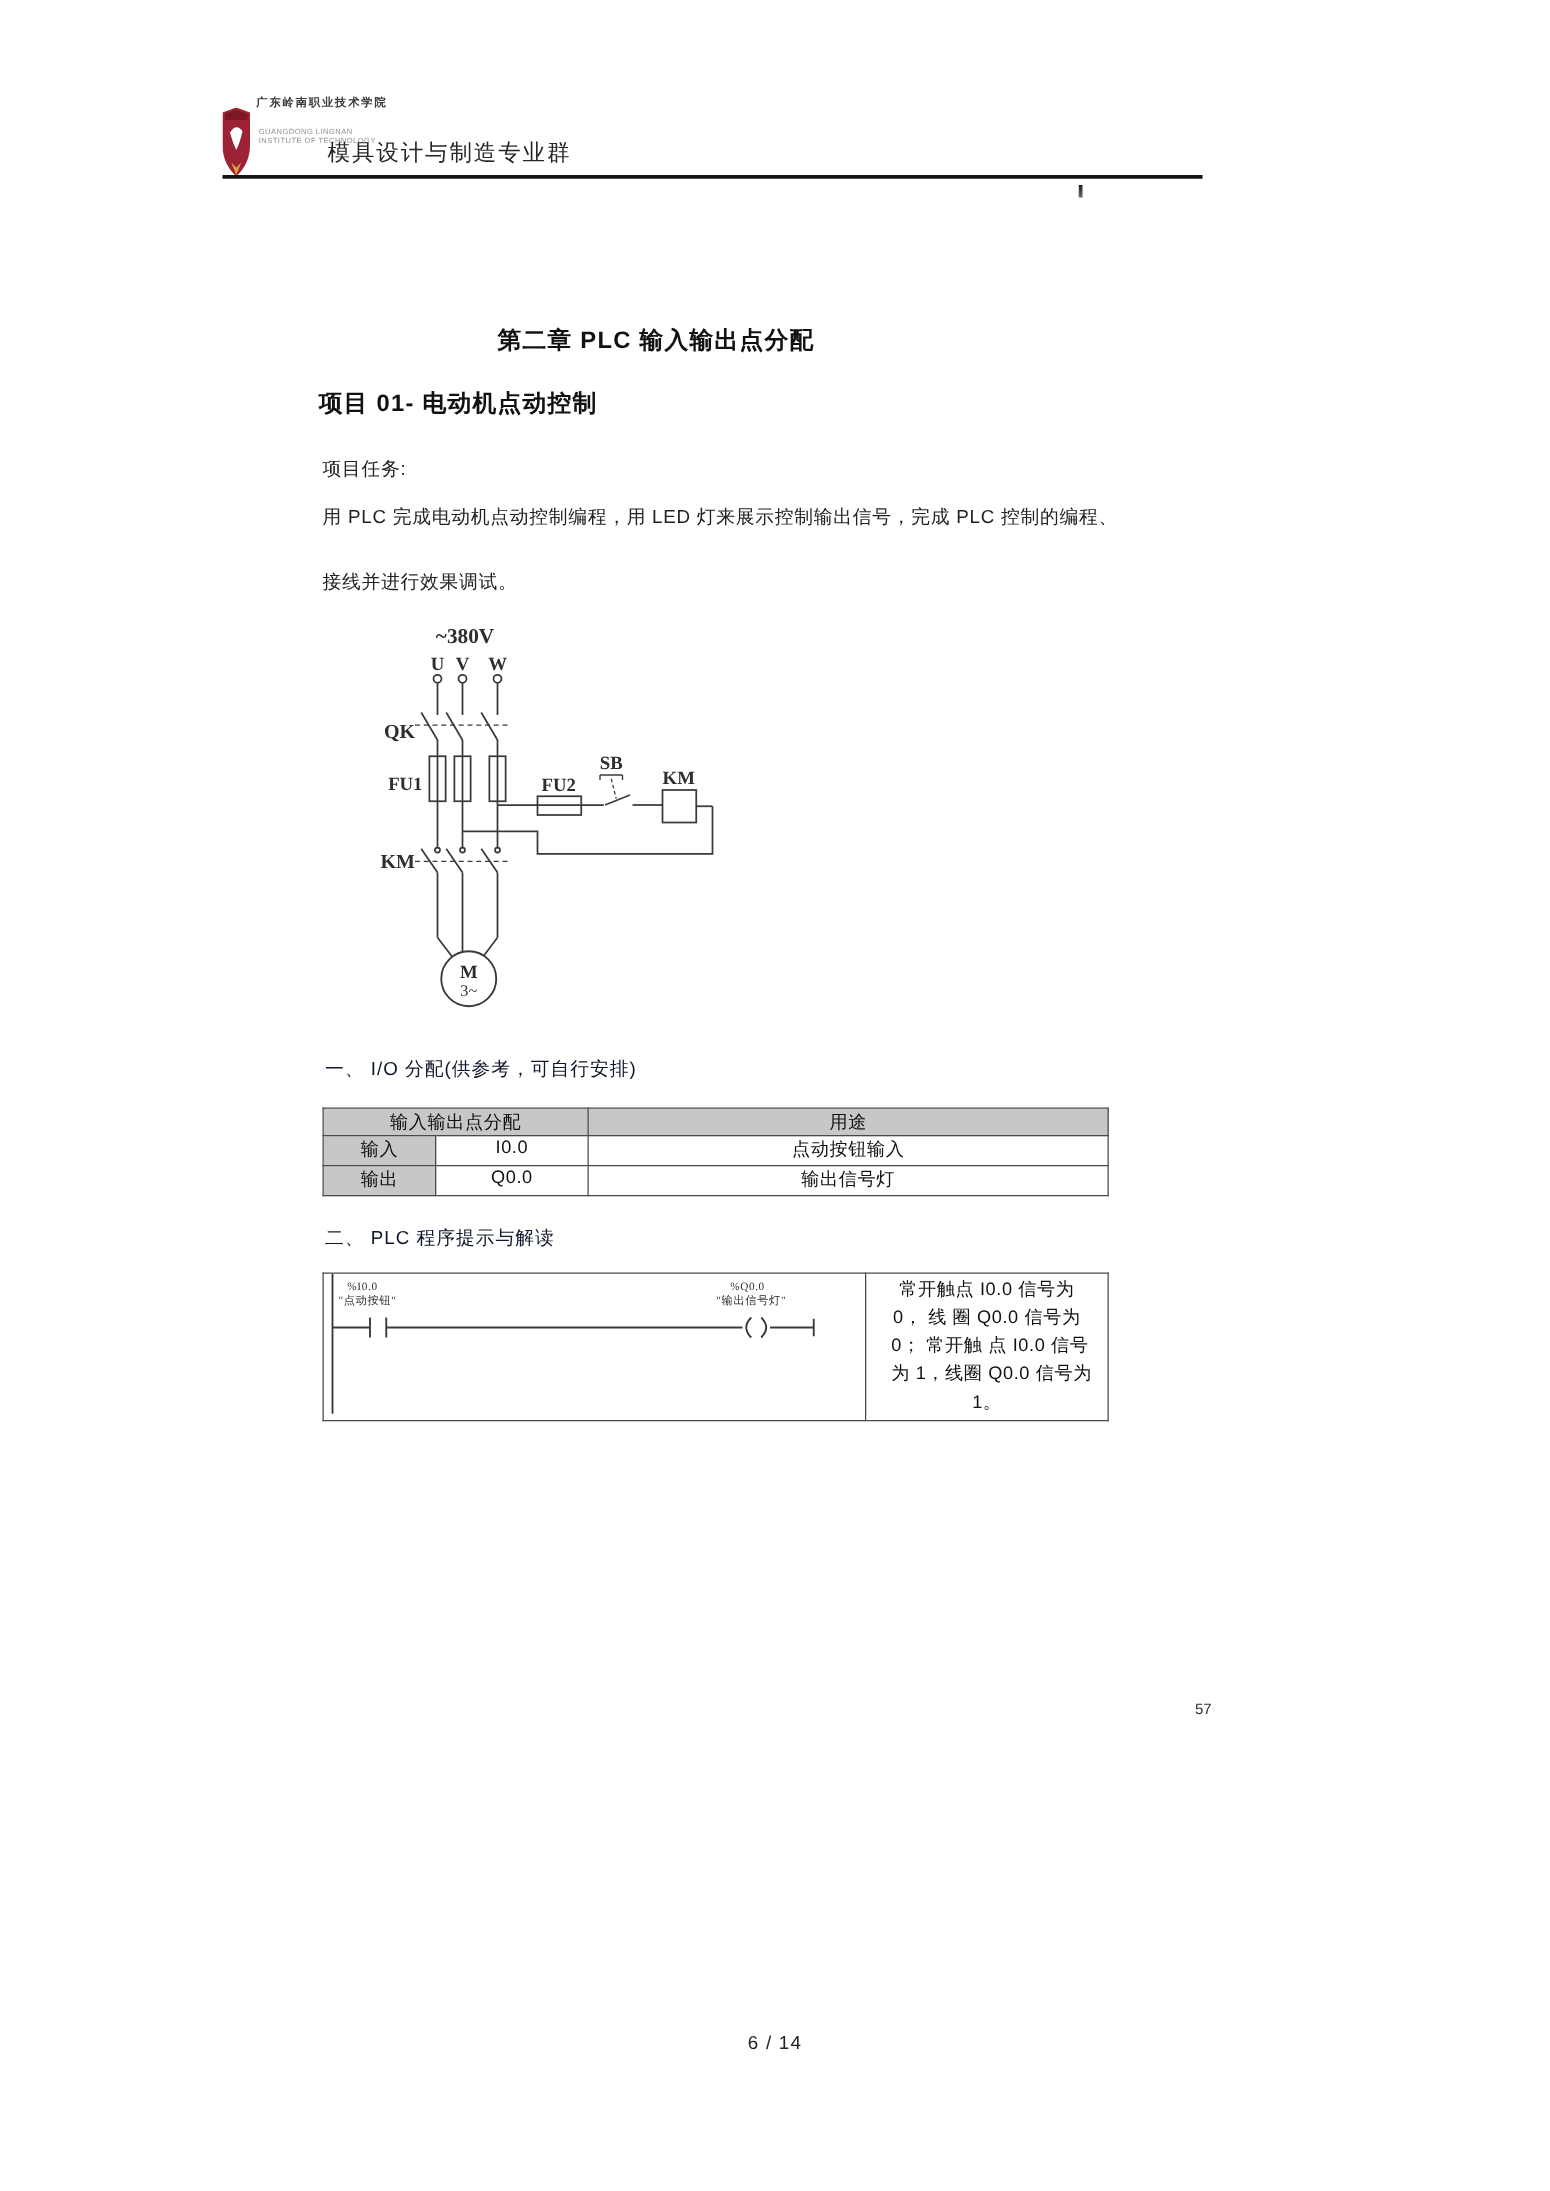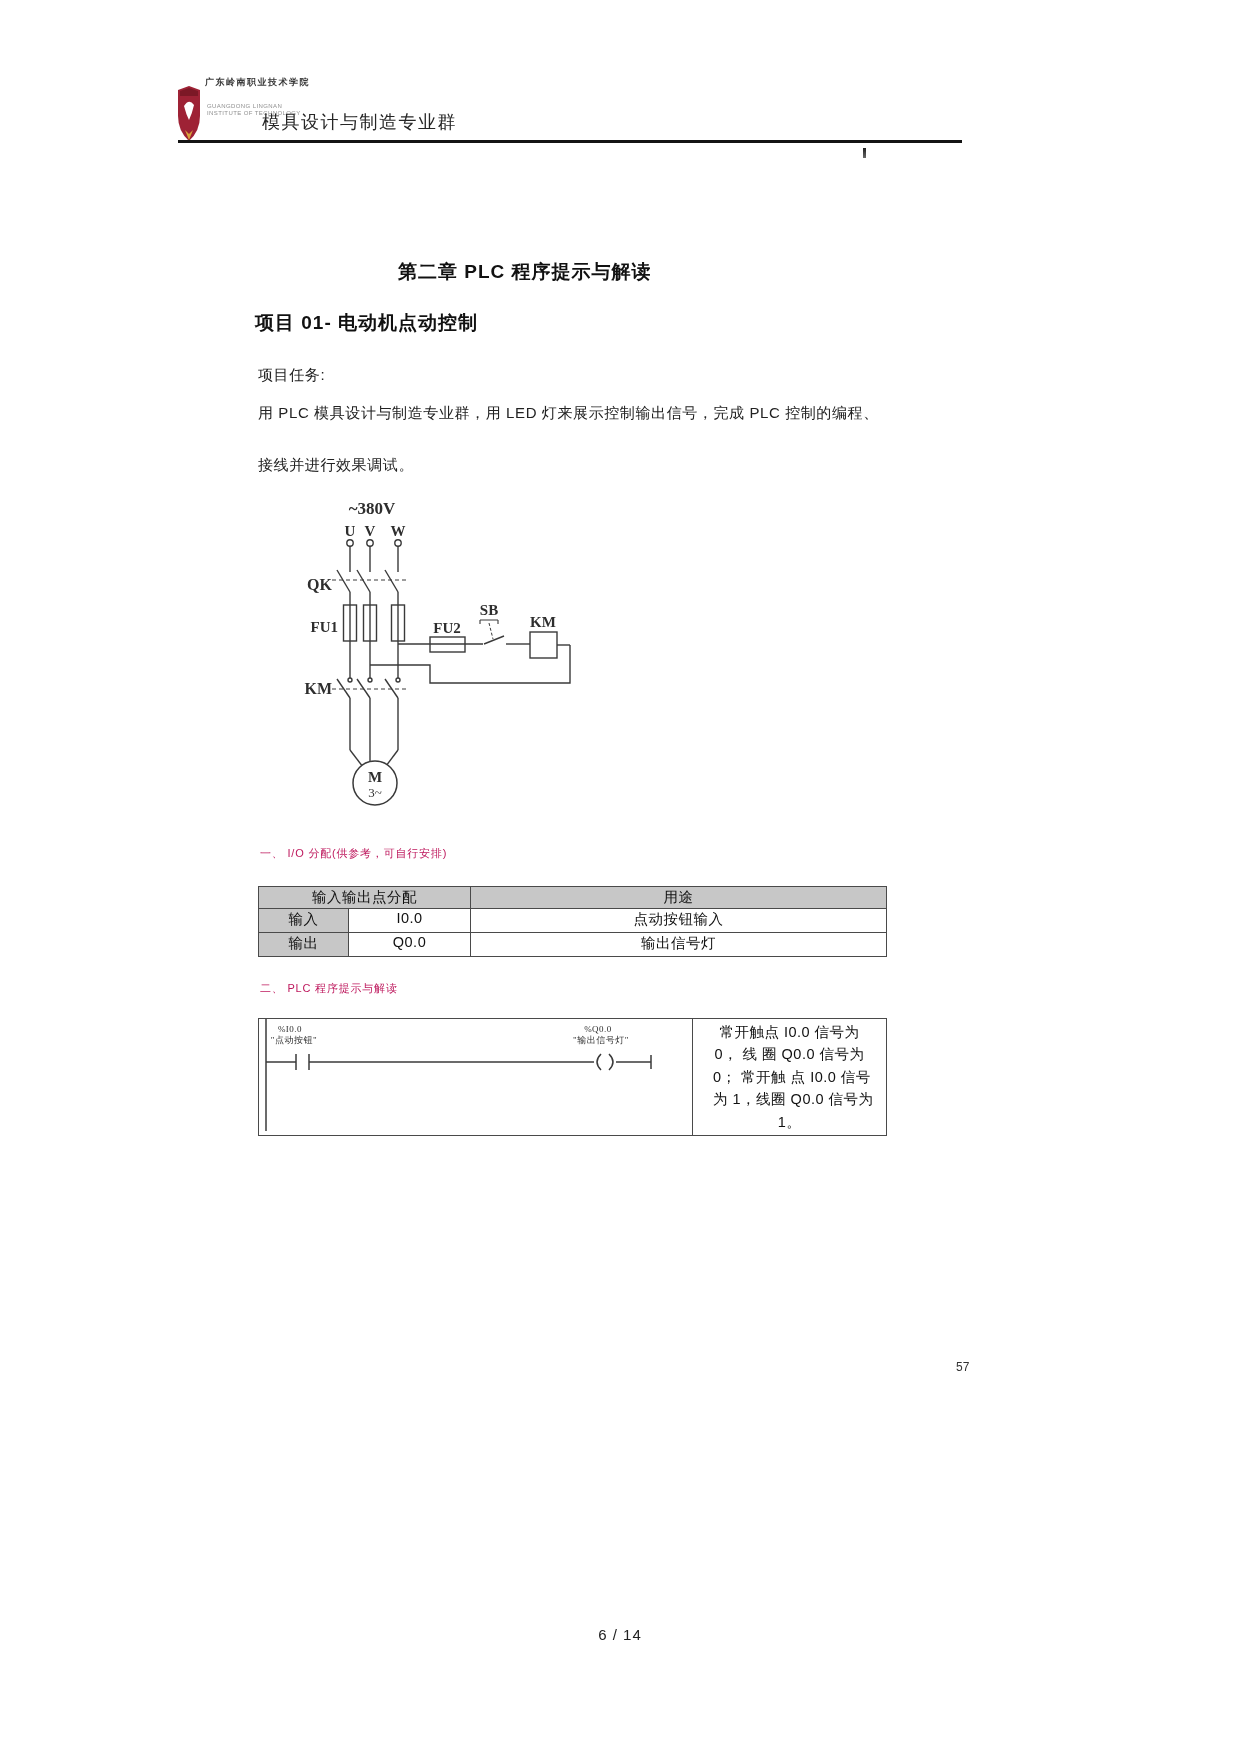--- a/index.html
+++ b/index.html
@@ -14,21 +14,21 @@
   .school-cn { font-size:9px; font-weight:bold; color:#3a3a3a; letter-spacing:1.5px; }
   .school-en { font-size:6px; color:#8f8f8f; letter-spacing:0.4px; line-height:7px; }
   .dept { font-size:18px; color:#262626; letter-spacing:1.5px; }
   .rule { background:#141414; }
   .cursor-tick { width:3px; height:10px; background:linear-gradient(#1e1e1e,#6a6a6a); }
 
   
   .h1 { font-size:19px; font-weight:bold; color:#111; letter-spacing:1px; }
   .h2 { font-size:19px; font-weight:bold; color:#111; letter-spacing:1px; }
   .body-txt { font-size:15px; color:#222; letter-spacing:0.6px; }
-  .sec-head { font-size:11px; color:#be185d; letter-spacing:0.8px; }
+  .sec-head { font-size:15px; color:#0f172a; letter-spacing:0.8px; }
 
   
   table { border-collapse:collapse; table-layout:fixed; }
   td, th { border:1.4px solid #4a4a4a; font-size:14.5px; font-weight:normal;
            text-align:center; padding:1px 5px; color:#111; vertical-align:top;
            letter-spacing:0.5px; }
   .shade { background:#c7c7c7; }
   .t1 .hrow td { height:20px; }
   .t1 .drow td { height:24px; }
   .t2 .hrow td { height:22px; }
@@ -51,24 +51,24 @@
     <path d="M6 20 Q11 12 16 19 Q14 28 11 34 Q8 28 6 20 Z" fill="#ffffff"></path>
     <path d="M11 48 L15 44 L11 54 L7 44 Z" fill="#d8a33a"></path>
   </svg>
   <div class="abs school-cn" style="left:205px; top:76px;">广东岭南职业技术学院</div>
   <div class="abs school-en" style="left:207px; top:103px;">GUANGDONG LINGNAN</div>
   <div class="abs school-en" style="left:207px; top:110px;">INSTITUTE OF TECHNOLOGY</div>
   <div class="abs dept" style="left:262px; top:110px;">模具设计与制造专业群</div>
   <div class="abs rule" style="left:178px; top:140px; width:784px; height:3px;"></div>
   <div class="abs cursor-tick" style="left:863px; top:148px;"></div>
 
-  <div class="abs h1" style="left:398px; top:259px;">第二章 PLC 程序提示与解读</div>
+  <div class="abs h1" style="left:398px; top:259px;">第二章 PLC 输入输出点分配</div>
   <div class="abs h2" style="left:255px; top:310px;">项目 01- 电动机点动控制</div>
   <div class="abs body-txt" style="left:258px; top:366px;">项目任务:</div>
-  <div class="abs body-txt" style="left:258px; top:404px; width:700px;">用 PLC 模具设计与制造专业群，用 LED 灯来展示控制输出信号，完成 PLC 控制的编程、</div>
+  <div class="abs body-txt" style="left:258px; top:404px; width:700px;">用 PLC 完成电动机点动控制编程，用 LED 灯来展示控制输出信号，完成 PLC 控制的编程、</div>
   <div class="abs body-txt" style="left:258px; top:456px;">接线并进行效果调试。</div>
 
   <svg class="abs" style="left:288px; top:492px;" width="300" height="332" viewBox="0 0 300 332">
     <g stroke="#3a3a3a" stroke-width="1.4" fill="none">
 
       <line x1="62" y1="54" x2="62" y2="80"></line>
         <line x1="82" y1="54" x2="82" y2="80"></line>
         <line x1="110" y1="54" x2="110" y2="80"></line>
 
       <line x1="49" y1="78" x2="62" y2="100"></line>

